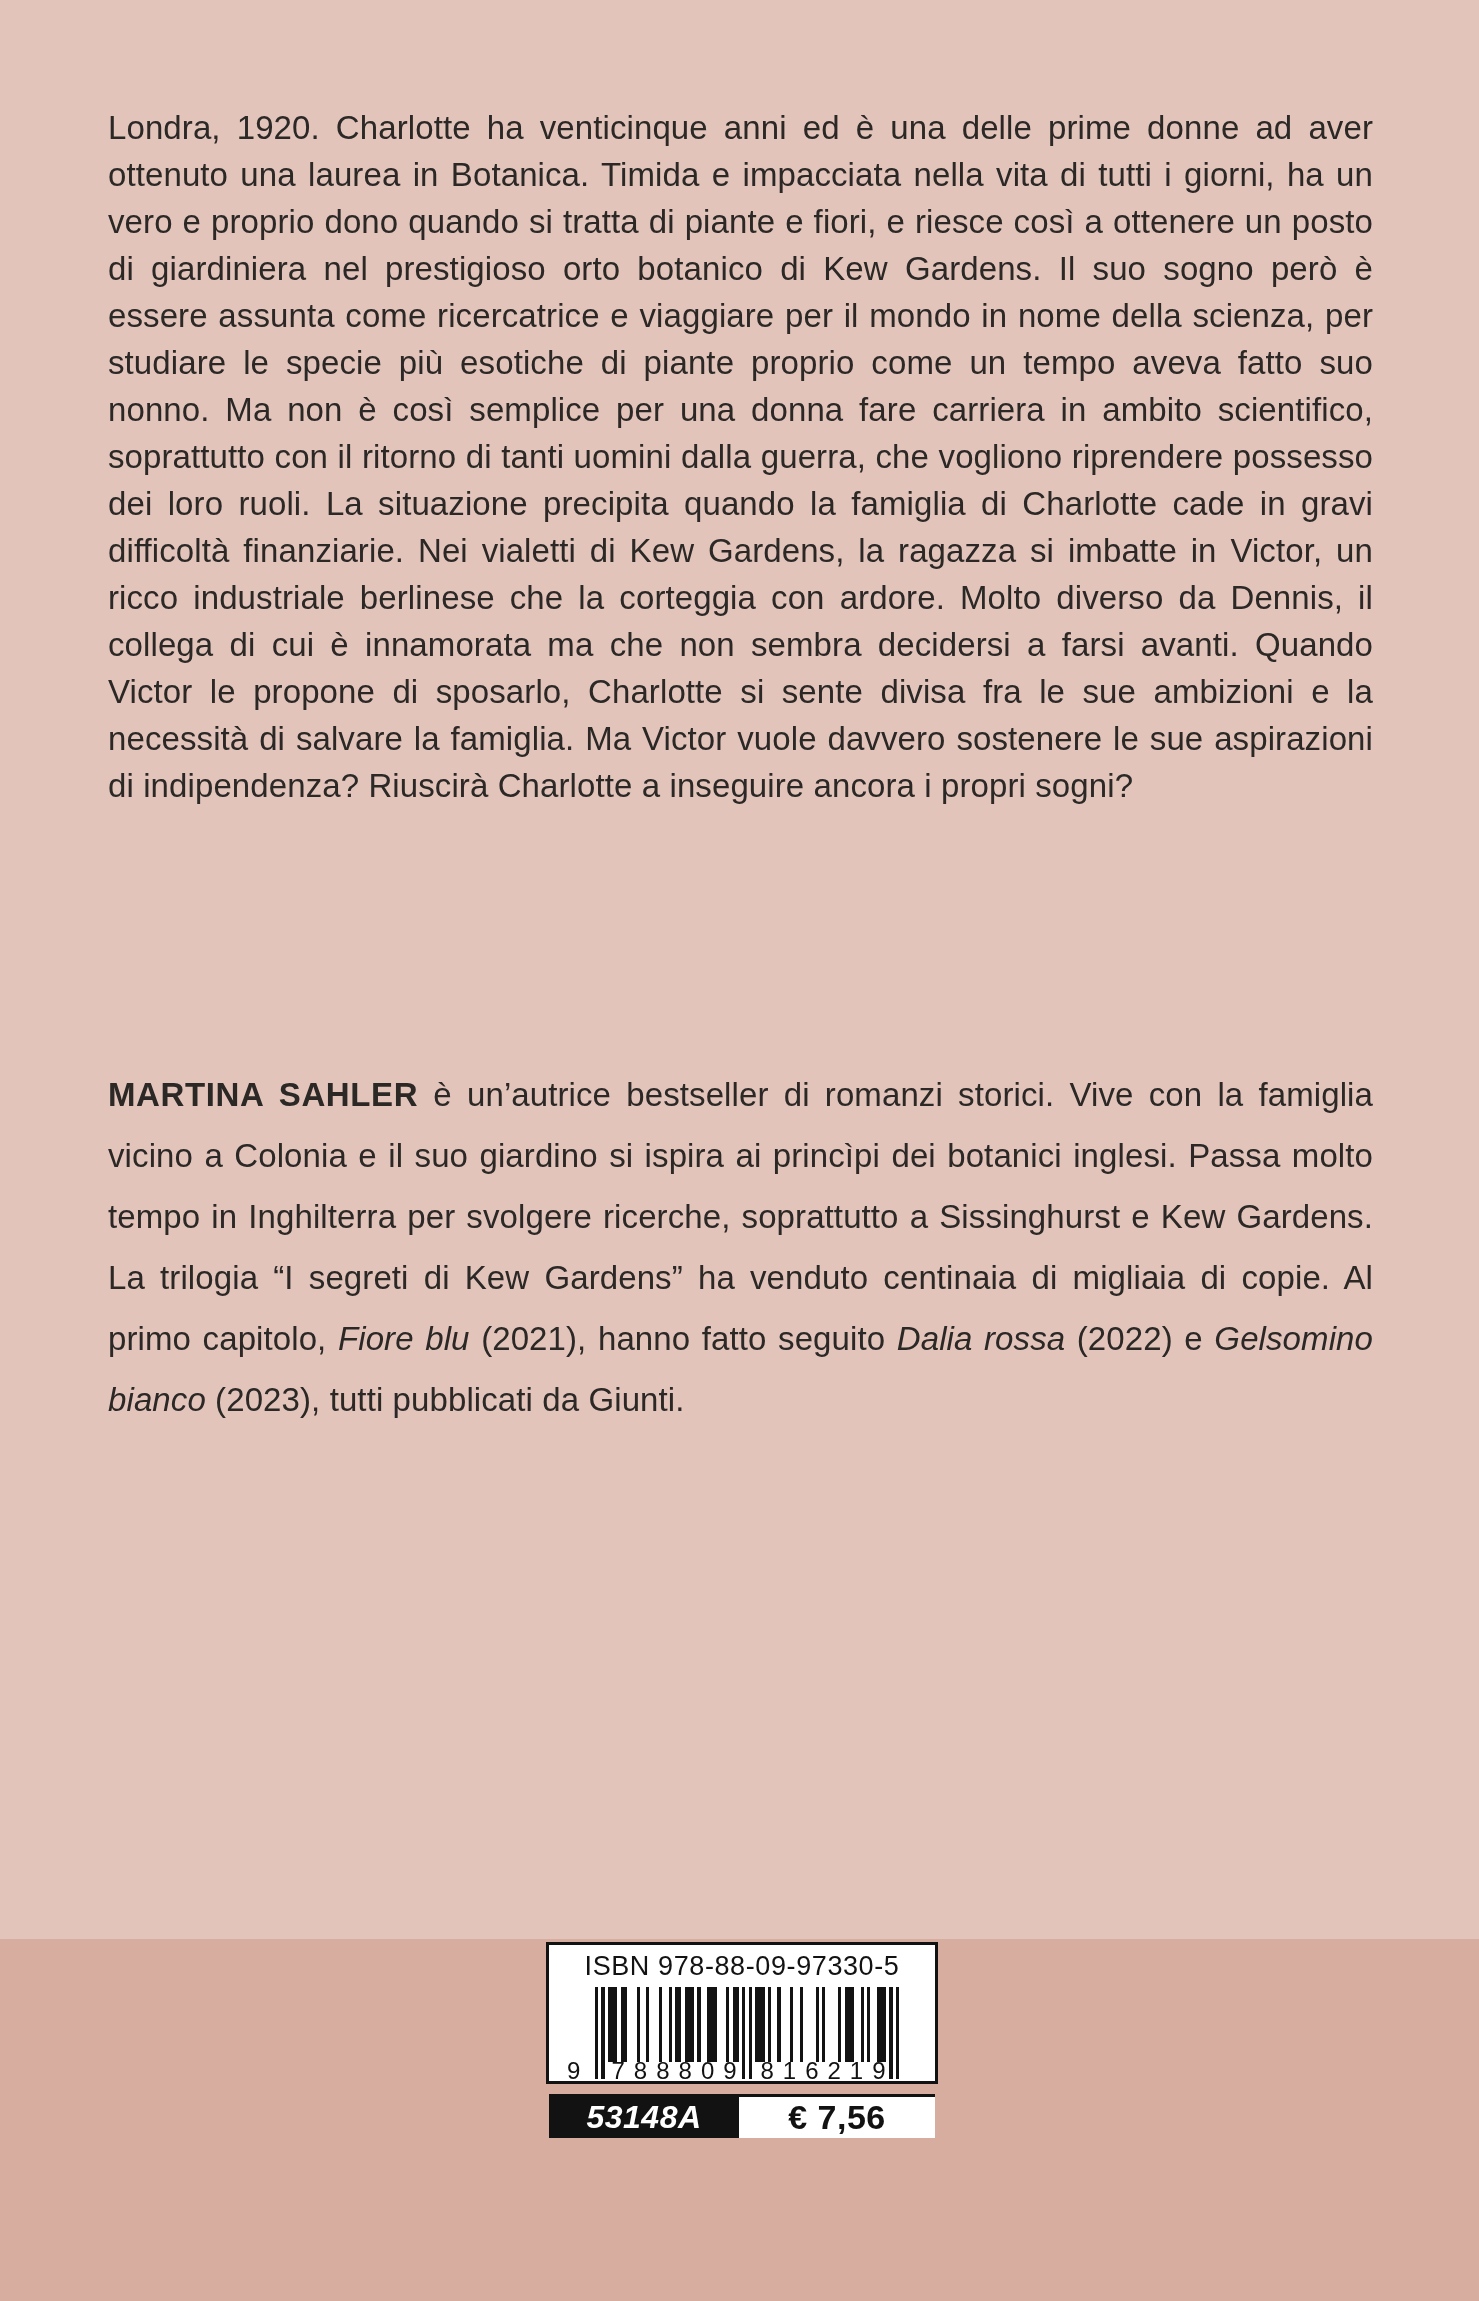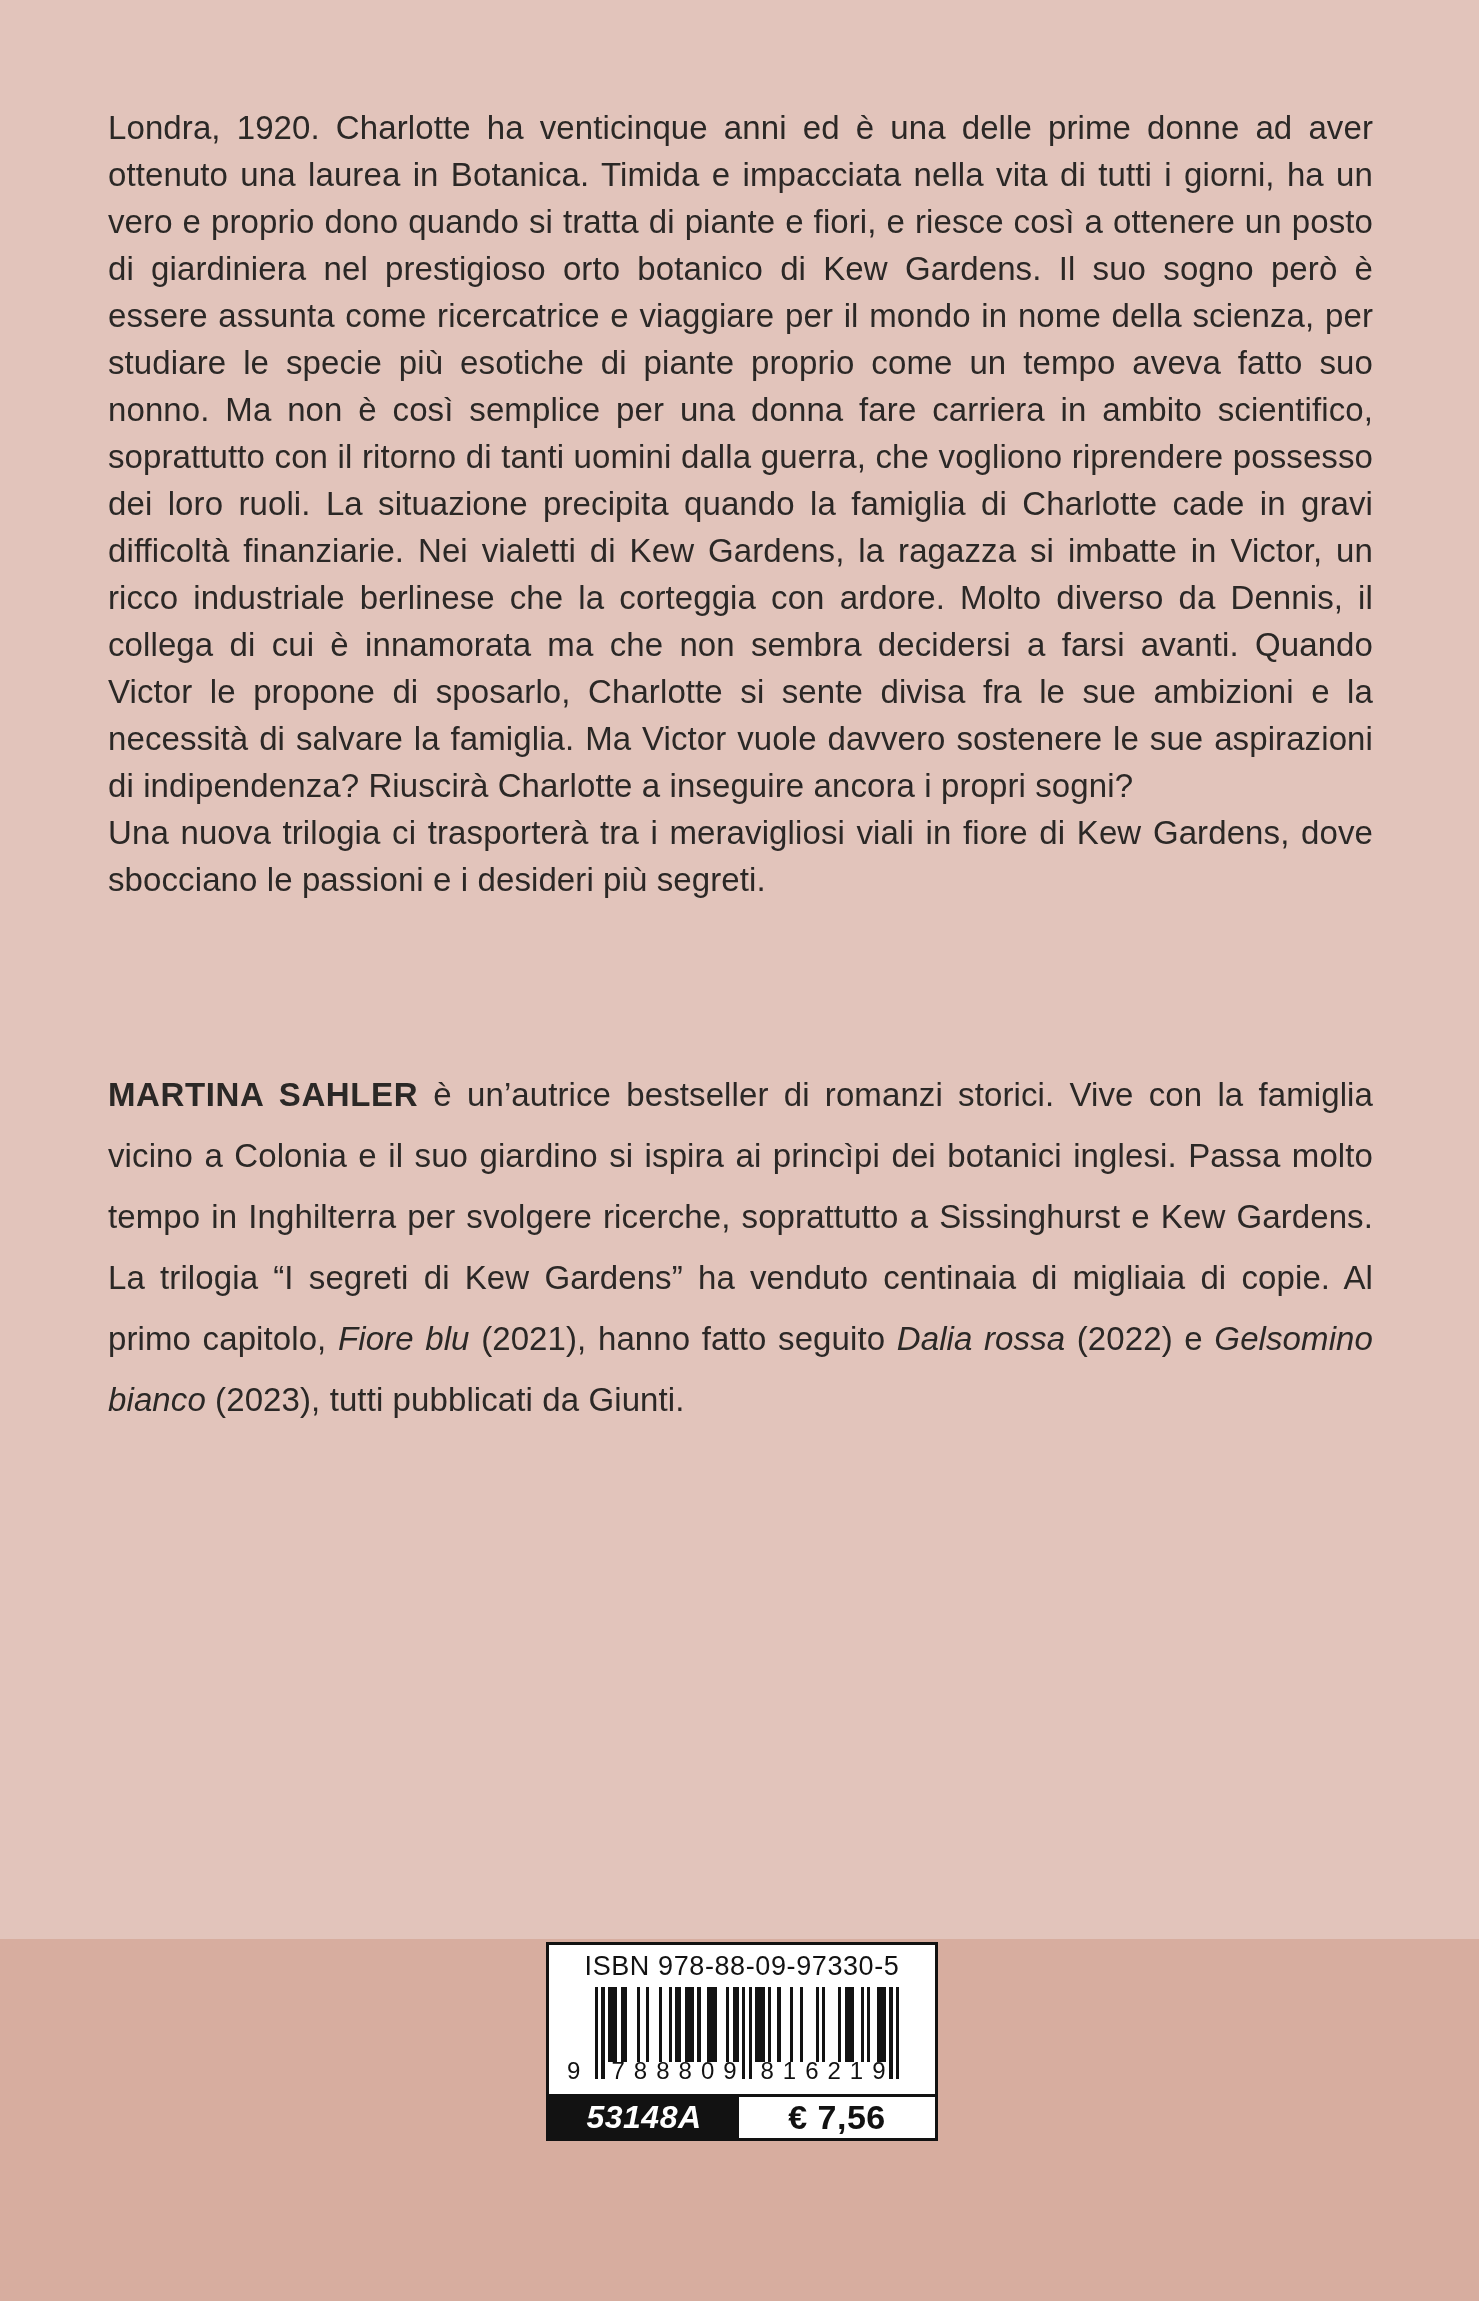--- a/index.html
+++ b/index.html
@@ -53,21 +53,21 @@
     position:absolute;
     left:108px; top:1874px;
     font-size:26px;
     line-height:32px;
     letter-spacing:0.2px;
   }
   
   .barcode-box{
     position:absolute;
     left:546px; top:1942px;
-    width:392px; height:199px;
+    width:392px; height:142px;
     background:#ffffff;
     border:3px solid var(--barcode-ink);
   }
   .isbn-line{
     height:42px;
     display:flex;
     align-items:center;
     justify-content:center;
     font-size:27px;
     letter-spacing:0.6px;
@@ -133,21 +133,20 @@
 </style>
 </head>
 <body>
 
 <div class="cover">
 
   <div class="bottom-band"></div>
 
   <div class="synopsis">
     <p>Londra, 1920. Charlotte ha venticinque anni ed è una delle prime donne ad aver ottenuto una laurea in Botanica. Timida e impacciata nella vita di tutti i giorni, ha un vero e proprio dono quando si tratta di piante e fiori, e riesce così a ottenere un posto di giardiniera nel prestigioso orto botanico di Kew Gardens. Il suo sogno però è essere assunta come ricercatrice e viaggiare per il mondo in nome della scienza, per studiare le specie più esotiche di piante proprio come un tempo aveva fatto suo nonno. Ma non è così semplice per una donna fare carriera in ambito scientifico, soprattutto con il ritorno di tanti uomini dalla guerra, che vogliono riprendere possesso dei loro ruoli. La situazione precipita quando la famiglia di Charlotte cade in gravi difficoltà finanziarie. Nei vialetti di Kew Gardens, la ragazza si imbatte in Victor, un ricco industriale berlinese che la corteggia con ardore. Molto diverso da Dennis, il collega di cui è innamorata ma che non sembra decidersi a farsi avanti. Quando Victor le propone di sposarlo, Charlotte si sente divisa fra le sue ambizioni e la necessità di salvare la famiglia. Ma Victor vuole davvero sostenere le sue aspirazioni di indipendenza? Riuscirà Charlotte a inseguire ancora i propri sogni?</p>
-    <p>Una nuova trilogia ci trasporterà tra i meravigliosi viali in fiore di Kew Gardens, dove sbocciano le passioni e i desideri più segreti.</p>
   </div>
 
   <div class="bio">
     <span class="author-name">MARTINA SAHLER</span><span> è un’autrice bestseller di romanzi storici. Vive con la famiglia vicino a Colonia e il suo giardino si ispira ai princìpi dei botanici inglesi. Passa molto tempo in Inghilterra per svolgere ricerche, soprattutto a Sissinghurst e Kew Gardens. La trilogia “I segreti di Kew Gardens” ha venduto centinaia di migliaia di copie. Al primo capitolo, </span><span class="italic">Fiore blu</span><span> (2021), hanno fatto seguito </span><span class="italic">Dalia rossa</span><span> (2022) e </span><span class="italic">Gelsomino bianco</span><span> (2023), tutti pubblicati da Giunti.</span>
   </div>
 
 
   <div class="barcode-box">
     <div class="isbn-line">ISBN 978-88-09-97330-5</div>
     <div class="barcode-area">

